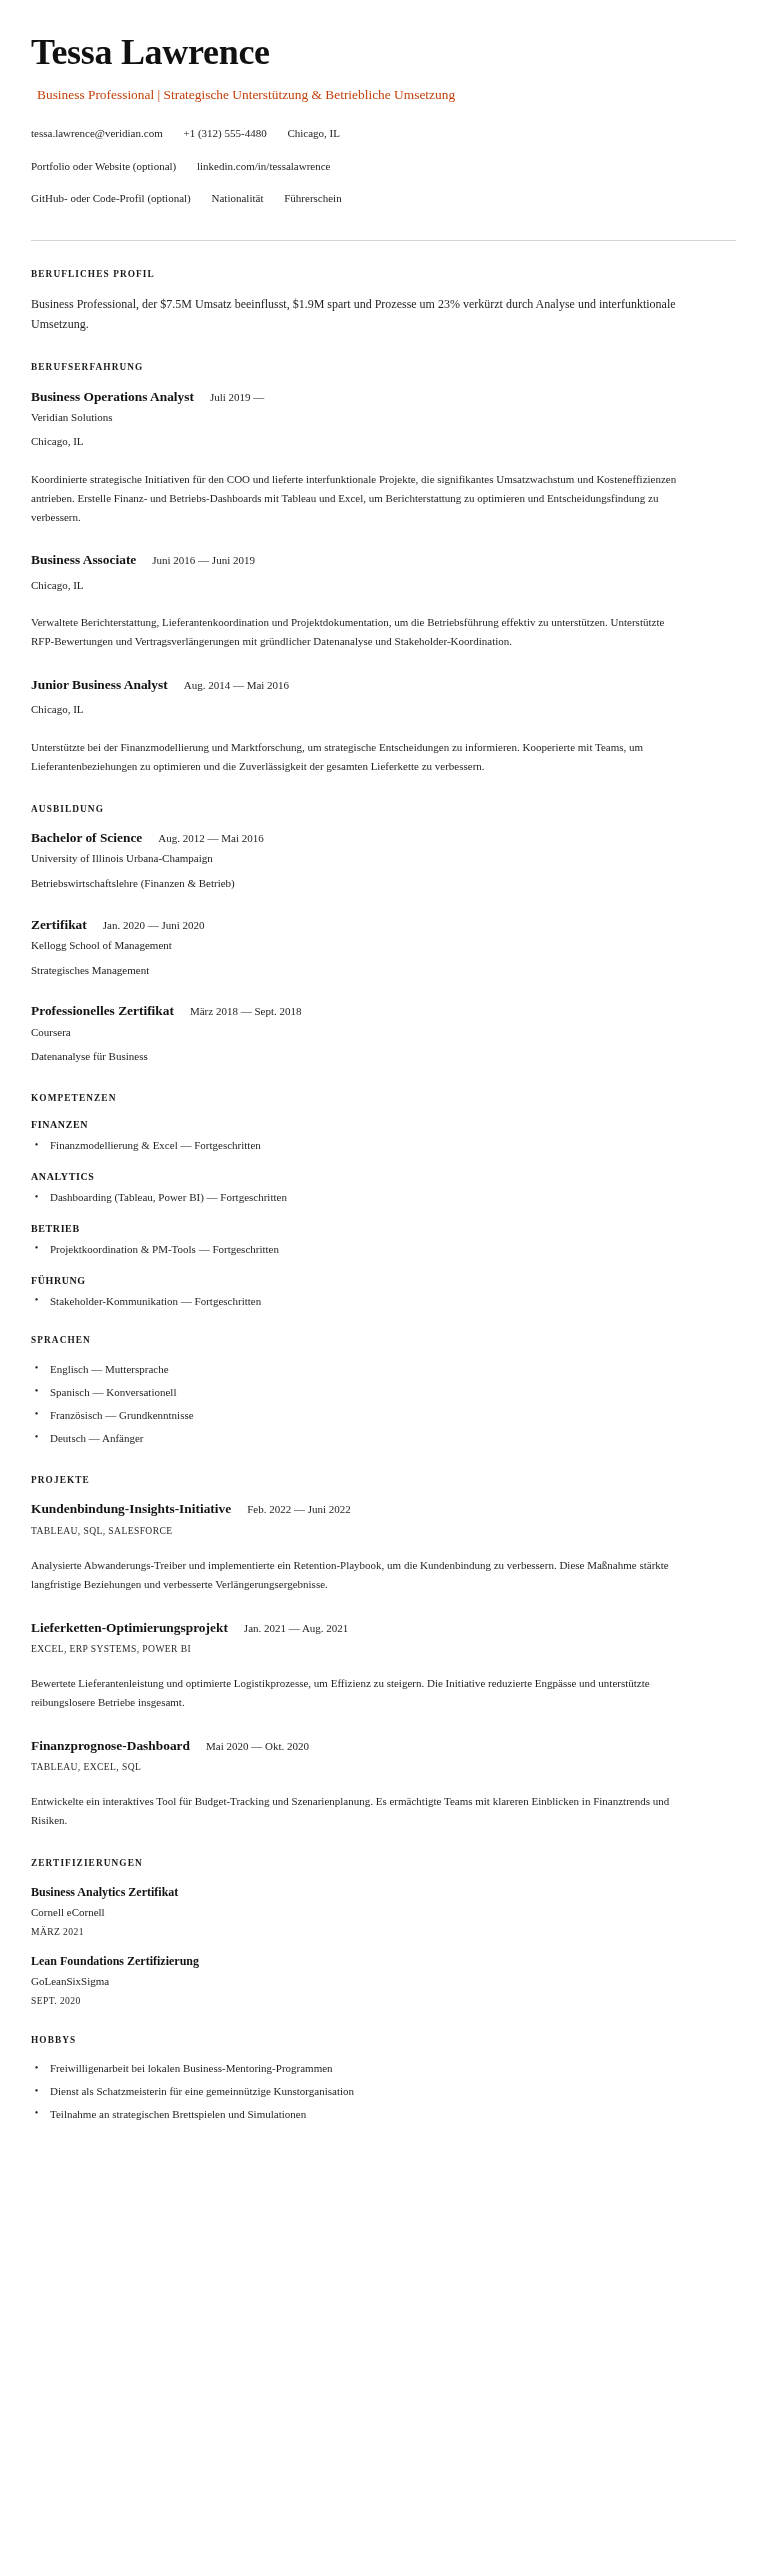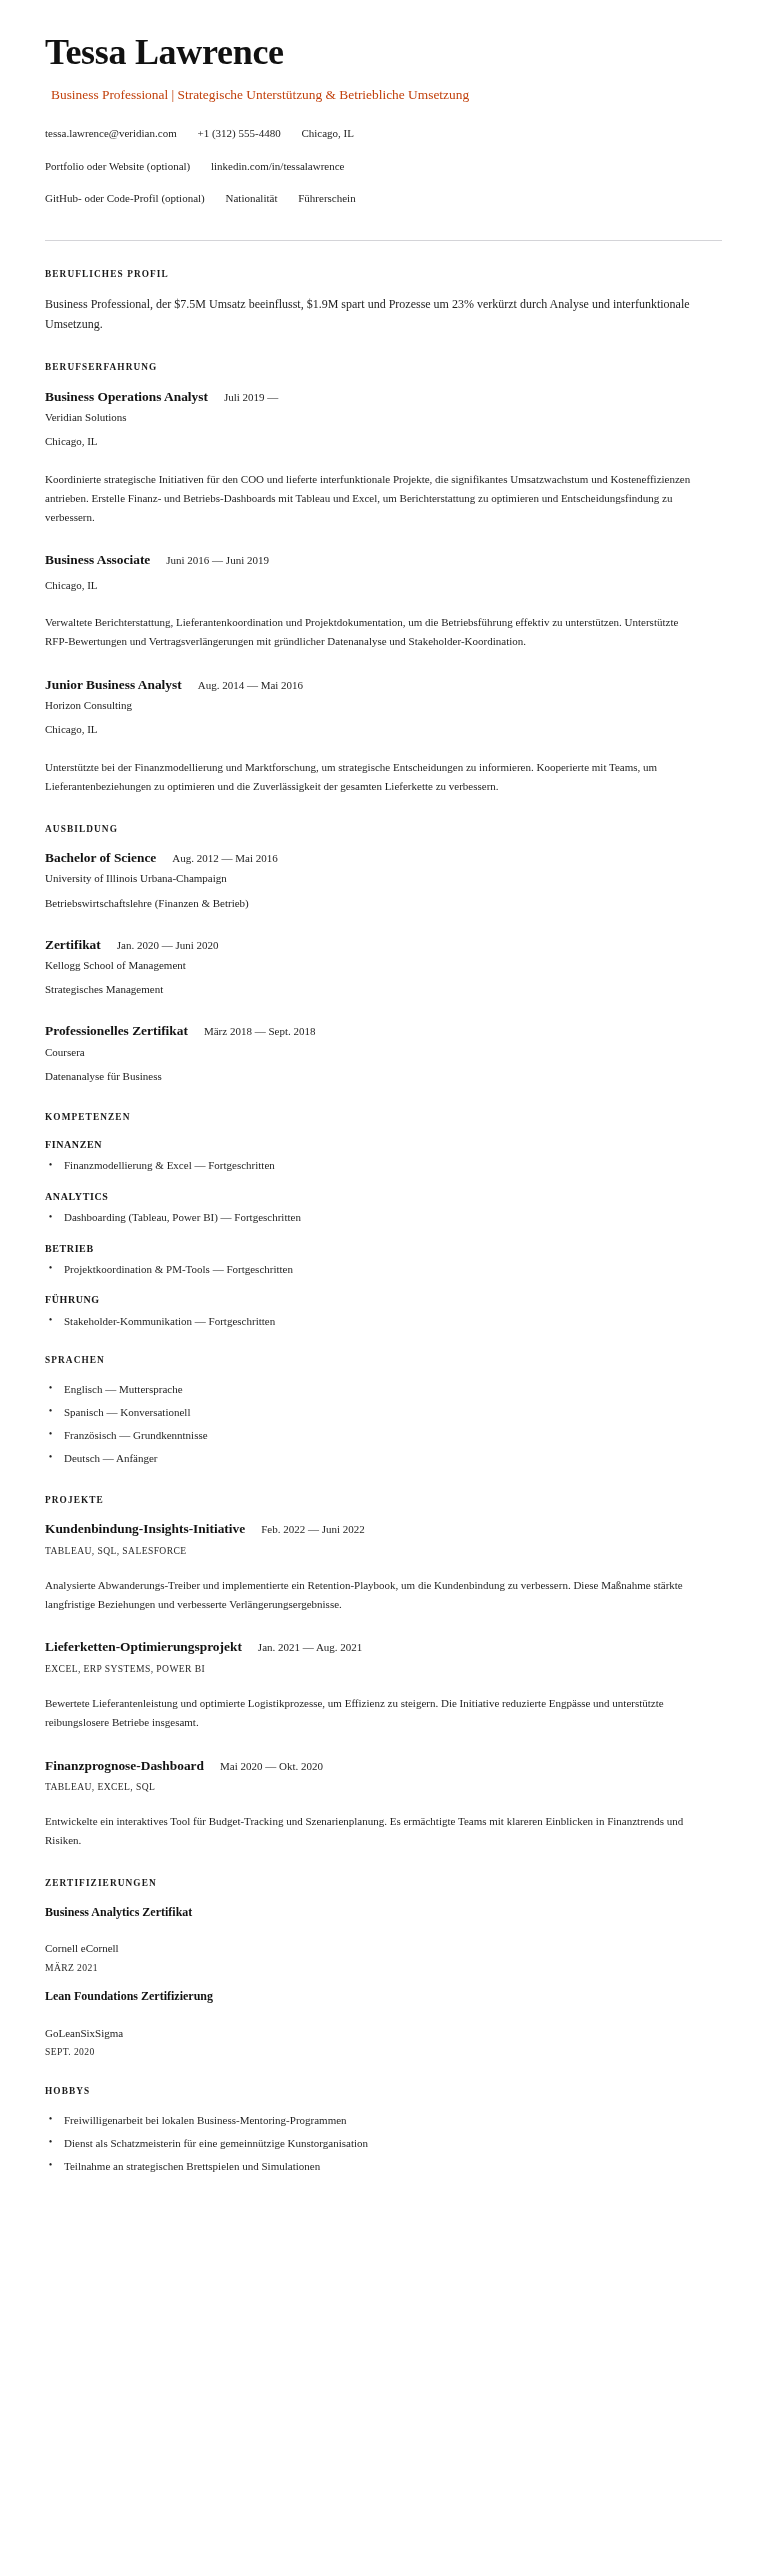--- a/index.html
+++ b/index.html
@@ -11,21 +11,21 @@
   }
   body {
     width: 767px;
     font-family: "Liberation Serif", "DejaVu Serif", serif;
     color: #1c1c1c;
     -webkit-font-smoothing: antialiased;
   }
   .page {
     width: 767px;
     min-height: 2576px;
-    padding: 0 45px;
+    padding: 0 31px;
     background: #ffffff;
   }
 
   
   .header { padding-top: 33px; }
   .name {
     font-size: 36px;
     font-weight: bold;
     letter-spacing: -0.3px;
     line-height: 1.08;
@@ -170,21 +170,21 @@
   .cert-name {
     font-size: 12px;
     font-weight: bold;
     color: #131313;
     line-height: 1.3;
     margin: 0;
   }
   .cert-issuer {
     font-size: 11px;
     color: #222222;
-    margin-top: 21px;
+    margin-top: 5px;
     line-height: 1.4;
   }
   .cert-date {
     font-size: 9.6px;
     letter-spacing: 0.4px;
     color: #2a2a2a;
     margin-top: 5.1px;
     text-transform: uppercase;
   }
 
@@ -245,21 +245,20 @@
       </div>
       <div class="entry-loc">Chicago, IL</div>
       <div class="entry-desc">Verwaltete Berichterstattung, Lieferantenkoordination und Projektdokumentation, um die Betriebsführung effektiv zu unterstützen. Unterstützte RFP-Bewertungen und Vertragsverlängerungen mit gründlicher Datenanalyse und Stakeholder-Koordination.</div>
     </div>
 
     <div class="entry">
       <div class="entry-head">
         <div class="entry-title">Junior Business Analyst</div>
         <div class="entry-date">Aug. 2014 — Mai 2016</div>
       </div>
-      <div class="entry-org">Horizon Consulting</div>
       <div class="entry-loc">Chicago, IL</div>
       <div class="entry-desc">Unterstützte bei der Finanzmodellierung und Marktforschung, um strategische Entscheidungen zu informieren. Kooperierte mit Teams, um Lieferantenbeziehungen zu optimieren und die Zuverlässigkeit der gesamten Lieferkette zu verbessern.</div>
     </div>
   </div>
 
   <div class="section">
     <h2 class="section-title">AUSBILDUNG</h2>
 
     <div class="entry">
       <div class="entry-head">

